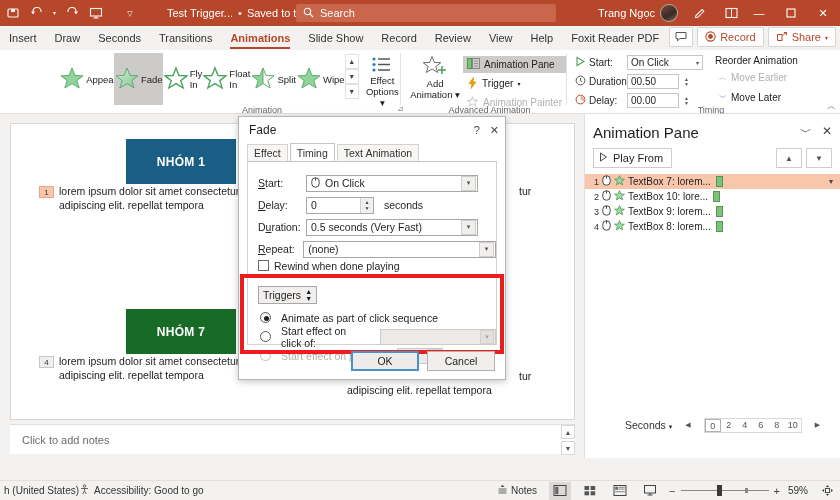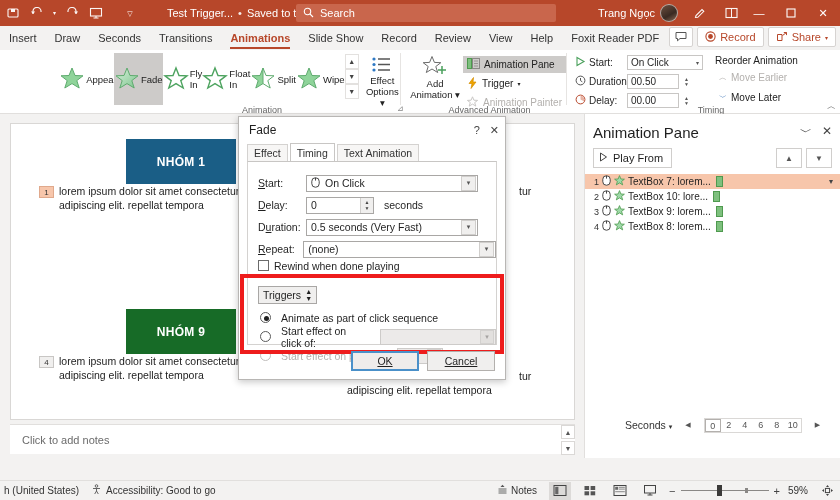--- a/index.html
+++ b/index.html
@@ -231,21 +231,21 @@
   .sec-scale span { width: 16px; text-align: center; }
   .sec-scale .tick0 { border: 1px solid #b3b0ad; background:#fff; height:13px; line-height:13px; }
   .sec-arrow { padding: 0 3px; font-size: 7px; color:#555; }
 
   
   .statusbar {
     position: absolute; left: 0; bottom: 0; width: 840px; height: 20px;
     background: #f3f2f1; border-top: 1px solid #e1dfdd;
     display: flex; align-items: center; font-size: 10px; color: #333;
   }
-  .sb-left { display: flex; align-items: center; gap: 12px; padding-left: 4px; }
+  .sb-left { display: flex; align-items: center; padding-left: 4px; }
   .sb-right { position: absolute; right: 2px; display: flex; align-items: center; gap: 8px; }
   .view-btn { width: 22px; height: 18px; display:flex; align-items:center; justify-content:center; color:#444; }
   .view-btn.on { background: #dcdad8; }
   .zoom-slider { display: flex; align-items: center; gap: 5px; }
   .zs-track { width: 88px; height: 1px; background: #8a8886; position: relative; }
   .zs-thumb { position: absolute; left: 36px; top: -5px; width: 5px; height: 11px; background: #3b3a39; }
   .zs-mid { position:absolute; left:64px; top:-2px; width:3px; height:5px; background:#8a8886; }
 
   
   .dialog {
@@ -307,21 +307,21 @@
   .radio.dis { border-color:#bfbdbb; }
   .row-dis { color: #b3b0ad; }
   .inert-combo {
     height: 16px; border: 1px solid #cdcbc9; background: #eceae9;
     display: flex; align-items: center; justify-content: flex-end;
   }
   .inert-combo .arrow { width: 14px; height: 14px; background:#e2e0de; border:1px solid #d3d1cf; display:flex; align-items:center; justify-content:center; font-size:7px; color:#a5a3a1; margin-right:1px; }
   .dlg-buttons { position: absolute; right: 10px; bottom: 8px; display: flex; gap: 8px; }
   .dlg-btn {
     width: 68px; height: 20px; border: 1px solid #b3b0ad; background: #f0efee;
-    display: flex; align-items: center; justify-content: center; font-size: 10.5px; color: #1f1f1f; text-decoration: underline;
+    display: flex; align-items: center; justify-content: center; font-size: 10.5px; color: #1f1f1f;
   }
   .dlg-btn.default { border: 2px solid #4a90c9; background: #eeeceb; }
 </style>
 </head>
 <body>
 
 <div id="app">
 
   <div class="titlebar">
     <div class="tb-qat">
@@ -647,21 +647,21 @@
       </div>
       <div class="anim-tag hl" style="left:28px;top:62px;">
         <span>1</span>
       </div>
       <div class="body-text" style="left:48px;top:60px;width:280px;">
         <div>lorem ipsum dolor sit amet consectetur</div>
         <div>adipiscing elit. repellat tempora</div>
       </div>
 
       <div class="shape-box" style="left:115px;top:185px;width:110px;height:45px;background:#176b27;">
-        <span>NHÓM 9</span>
+        <span>NHÓM 7</span>
       </div>
       <div class="anim-tag plain" style="left:28px;top:232px;">
         <span>4</span>
       </div>
       <div class="body-text" style="left:48px;top:230px;width:280px;">
         <div>lorem ipsum dolor sit amet consectetur</div>
         <div>adipiscing elit. repellat tempora</div>
       </div>
 
       <div class="body-text" style="left:508px;top:60px;">tur</div>

